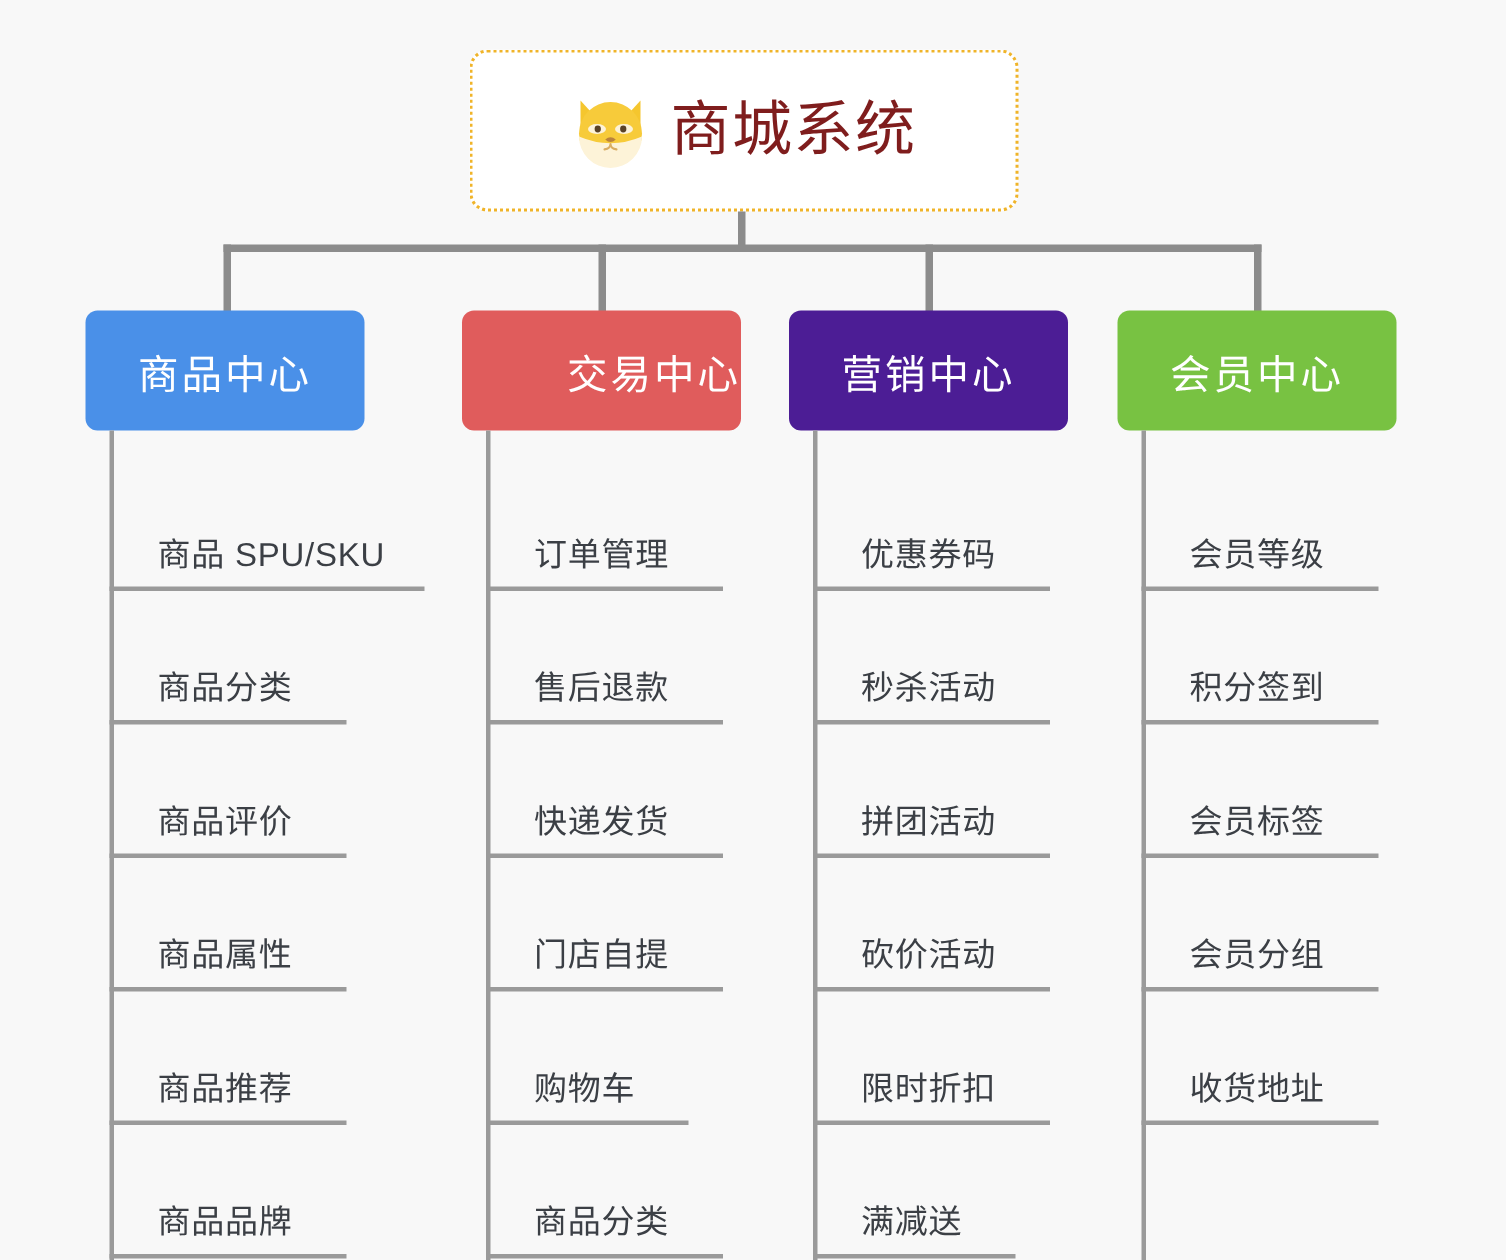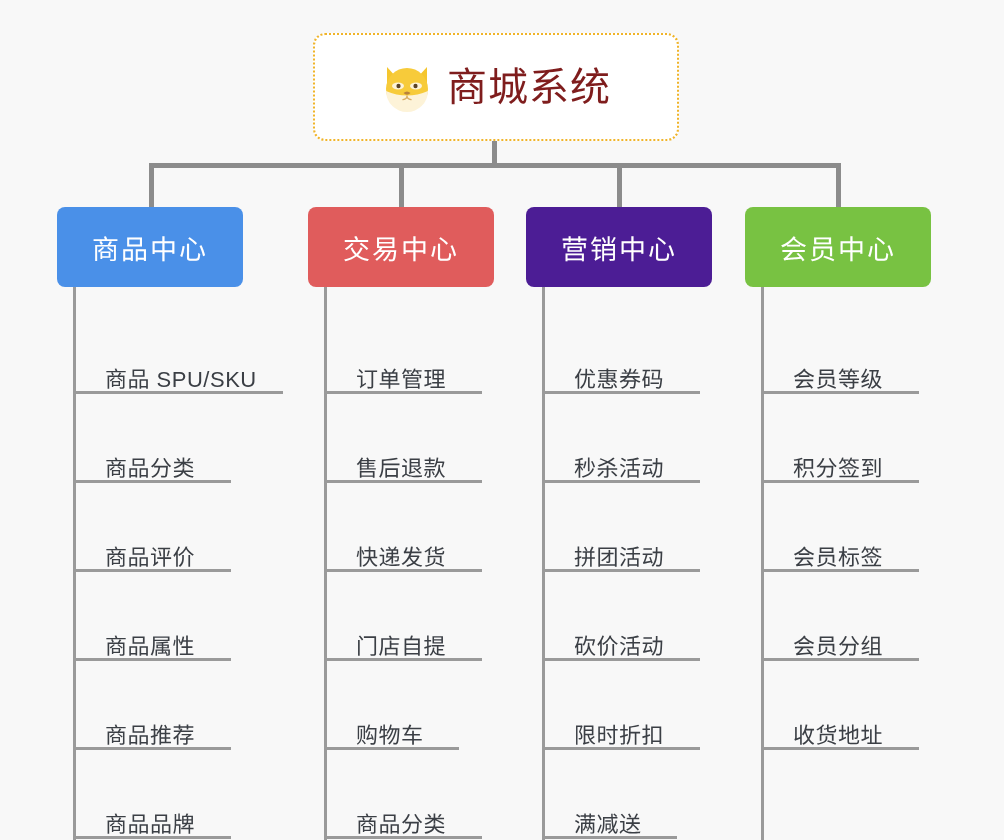--- a/index.html
+++ b/index.html
@@ -95,21 +95,21 @@
     border-radius: 8px;
     display: flex;
     align-items: center;
     justify-content: center;
     color: #ffffff;
     font-size: 27px;
     letter-spacing: 2px;
     white-space: nowrap;
   }
   .cat-1 { width: 186px; background: #4a90e8; }
-  .cat-2 { width: 186px; background: #e05c5c; }
+  .cat-2 { width: 186px; background: #e05c5c; justify-content: flex-end; }
   .cat-3 { width: 186px; background: #4c1d95; }
   .cat-4 { width: 186px; background: #78c242; }
 
   
   .leaf-list {
     position: relative;
     margin-top: 0;
     padding-top: 18px;
   }
   .rail {
@@ -129,21 +129,21 @@
     height: 89px;
     display: flex;
     align-items: flex-end;
     padding-left: 48px;
   }
   .leaf-text {
     font-size: 22px;
     color: #3b3f45;
     line-height: 1;
     white-space: nowrap;
-    padding-bottom: 3px;
+    padding-bottom: 13px;
     letter-spacing: 0.5px;
   }
   .leaf-underline {
     position: absolute;
     left: 16px;
     bottom: 0;
     height: 3px;
     background: #9a9a9a;
   }
 </style>

